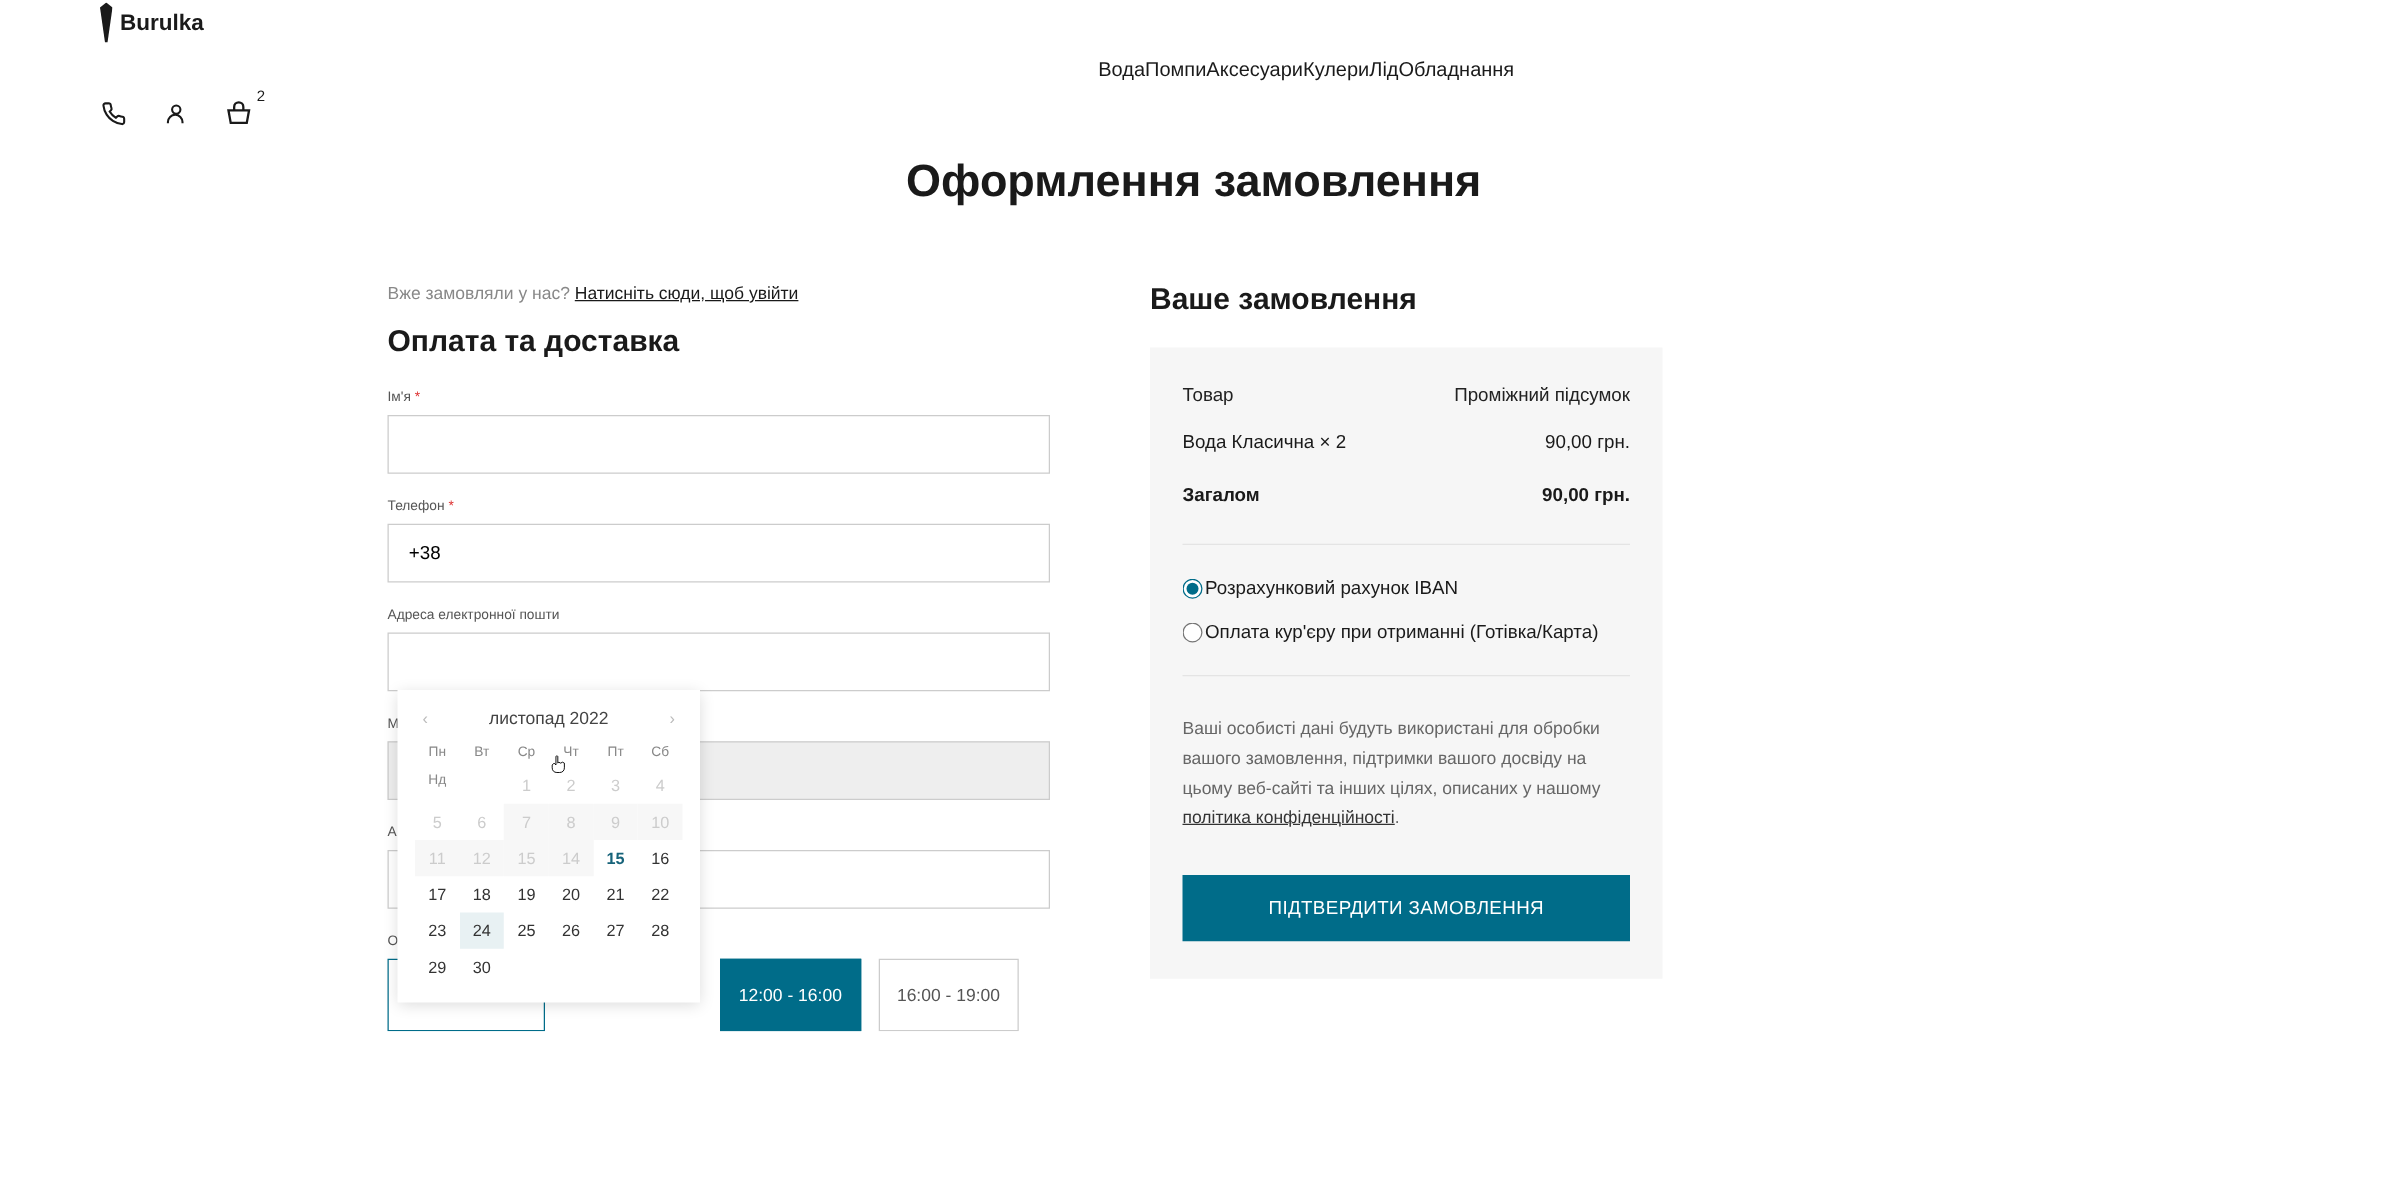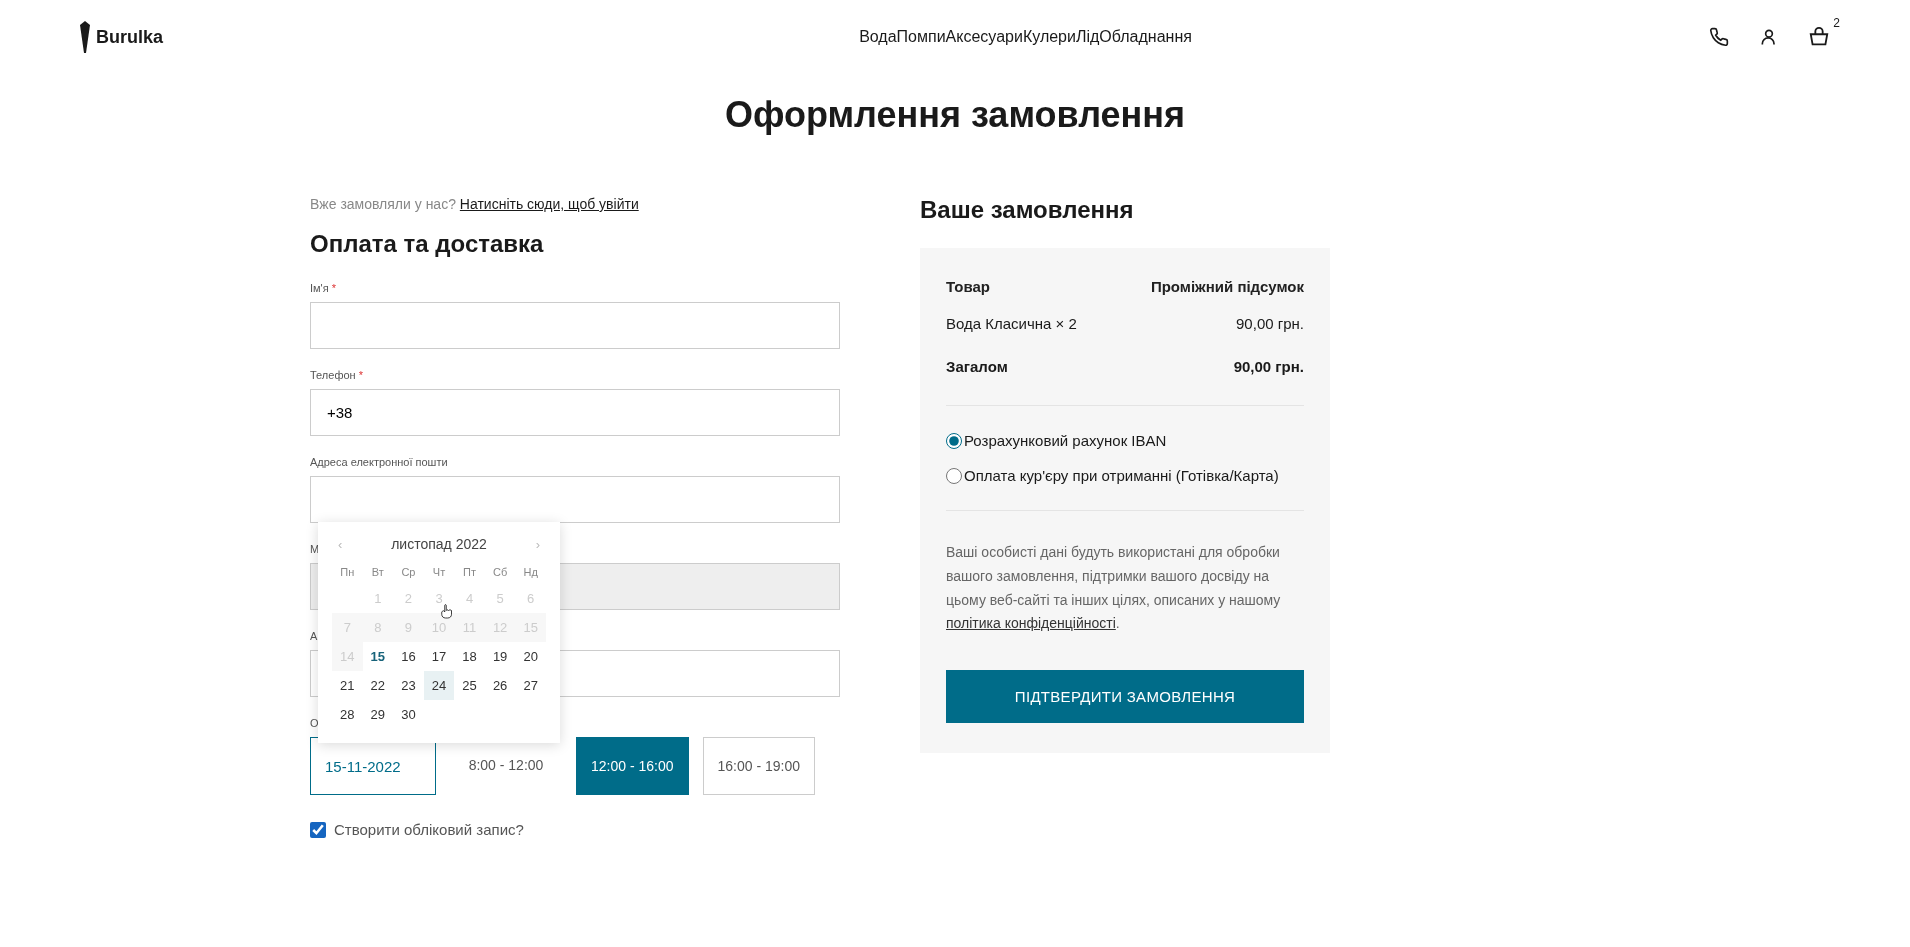--- a/index.html
+++ b/index.html
@@ -1,18 +1,18 @@
 <!DOCTYPE html>
 <html><head>
 <meta charset="utf-8">
 <style>
 * { margin: 0; padding: 0; box-sizing: border-box; }
 body { font-family: -apple-system, BlinkMacSystemFont, "Segoe UI", Arial, sans-serif; color: #1a1a1a; background: #fff; }
 
-.header { display: flex; align-items: center; padding: 14px 80px; }
+.header { display: flex; align-items: flex-start; padding: 2px 80px; flex-direction: column; }
 .logo { display: flex; align-items: center; gap: 6px; }
 .logo-icon { width: 10px; height: 32px; }
 .logo-text { font-size: 18px; font-weight: 600; }
 
 .nav { display: flex; margin: 14px auto; padding-left: 180px; }
 .nav a { text-decoration: none; color: #1a1a1a; font-size: 16px; }
 
 .header-icons { display: flex; gap: 28px; align-items: center; }
 .icon { display: inline-flex; width: 22px; height: 22px; align-items: center; justify-content: center; color: #1a1a1a; }
 .basket { position: relative; }
@@ -32,41 +32,41 @@
 .field { margin-bottom: 20px; }
 .field-label { font-size: 11px; color: #555; margin-bottom: 8px; display: block; }
 .field-label .req { color: #d33; }
 .field-input { width: 100%; padding: 14px 16px; border: 1px solid #ccc; font-size: 15px; outline: none; }
 
 .datepicker-wrapper { position: relative; }
 .datepicker { position: absolute; top: -215px; left: 8px; background: #fff; box-shadow: 0 2px 12px rgba(0,0,0,0.15); padding: 10px 14px 14px; width: 242px; z-index: 10; font-size: 13px; }
 .dp-header { display: flex; align-items: center; justify-content: space-between; padding: 4px 0 10px; }
 .dp-arrow { color: #bbb; cursor: pointer; padding: 0 6px; }
 .dp-month { font-size: 14px; color: #444; }
-.dp-grid { display: grid; grid-template-columns: repeat(7, 1fr); }
+.dp-grid { display: grid; grid-template-columns: repeat(6, 1fr); }
 .dp-dow { color: #888; font-size: 11px; text-align: center; padding: 4px 0 6px; }
 .dp-day { text-align: center; padding: 7px 0; font-size: 13px; color: #333; cursor: pointer; }
 .dp-day.disabled { color: #ccc; cursor: default; }
 .dp-day.disabled-box { background: #f7f7f7; color: #ccc; }
 .dp-day.today { color: #17637a; font-weight: 700; }
 .dp-day.hovered { background: #e8f1f3; }
 .dp-day.empty { visibility: hidden; }
 
 .time-row { display: flex; gap: 14px; align-items: stretch; }
 .date-box { border: 1px solid #006c89; padding: 20px 14px 14px; min-width: 126px; font-size: 15px; color: #006c89; }
 .time-box { border: 1px solid #ccc; padding: 20px 14px; font-size: 14px; color: #555; min-width: 112px; text-align: center; }
 .time-box.selected { background: #006c89; color: #fff; border-color: #006c89; }
 .time-box.first { border: none; padding-left: 18px; padding-right: 18px; }
 
 .create-account { display: flex; align-items: center; gap: 8px; margin-top: 26px; font-size: 15px; color: #555; }
 .create-account input { width: 16px; height: 16px; accent-color: #1565c0; }
 
 .order-summary { background: #f6f6f6; padding: 30px 26px; margin-top: 12px; }
 .summary-row { display: flex; justify-content: space-between; margin-bottom: 20px; font-size: 15px; }
-.summary-row.head { font-weight: 700; color: #222; gap: 32px; }
+.summary-row.head { font-weight: 400; color: #222; gap: 32px; }
 .summary-row.total { font-weight: 700; margin-top: 26px; margin-bottom: 30px; text-align: right; }
 .summary-divider { height: 1px; background: #e4e4e4; margin: 26px 0; }
 
 .radio-row { display: flex; align-items: center; gap: 2px; margin-bottom: 18px; font-size: 15px; }
 .radio-row input { width: 16px; height: 16px; accent-color: #006c89; }
 
 .privacy { font-size: 14px; color: #666; line-height: 1.7; margin: 30px 0 34px; }
 .privacy a { color: #333; }
 
 .confirm-btn { width: 100%; background: #006c89; color: #fff; border: none; padding: 18px; font-size: 15px; font-weight: 400; cursor: pointer; letter-spacing: 0.3px; }
@@ -200,24 +200,20 @@
       </div>
 
       <div class="time-row">
         <div class="date-box">15-11-2022</div>
         <div class="time-box first">8:00 - 12:00</div>
         <div class="time-box selected">12:00 - 16:00</div>
         <div class="time-box">16:00 - 19:00</div>
       </div>
     </div>
 
-    <label class="create-account">
-      <input type="checkbox" checked="" style="">
-      <span>Створити обліковий запис?</span>
-    </label>
   </div>
 
   <div class="right-col">
     <h2 class="section-title">Ваше замовлення</h2>
 
     <div class="order-summary">
       <div class="summary-row head">
         <span>Товар</span>
         <span>Проміжний підсумок</span>
       </div>

